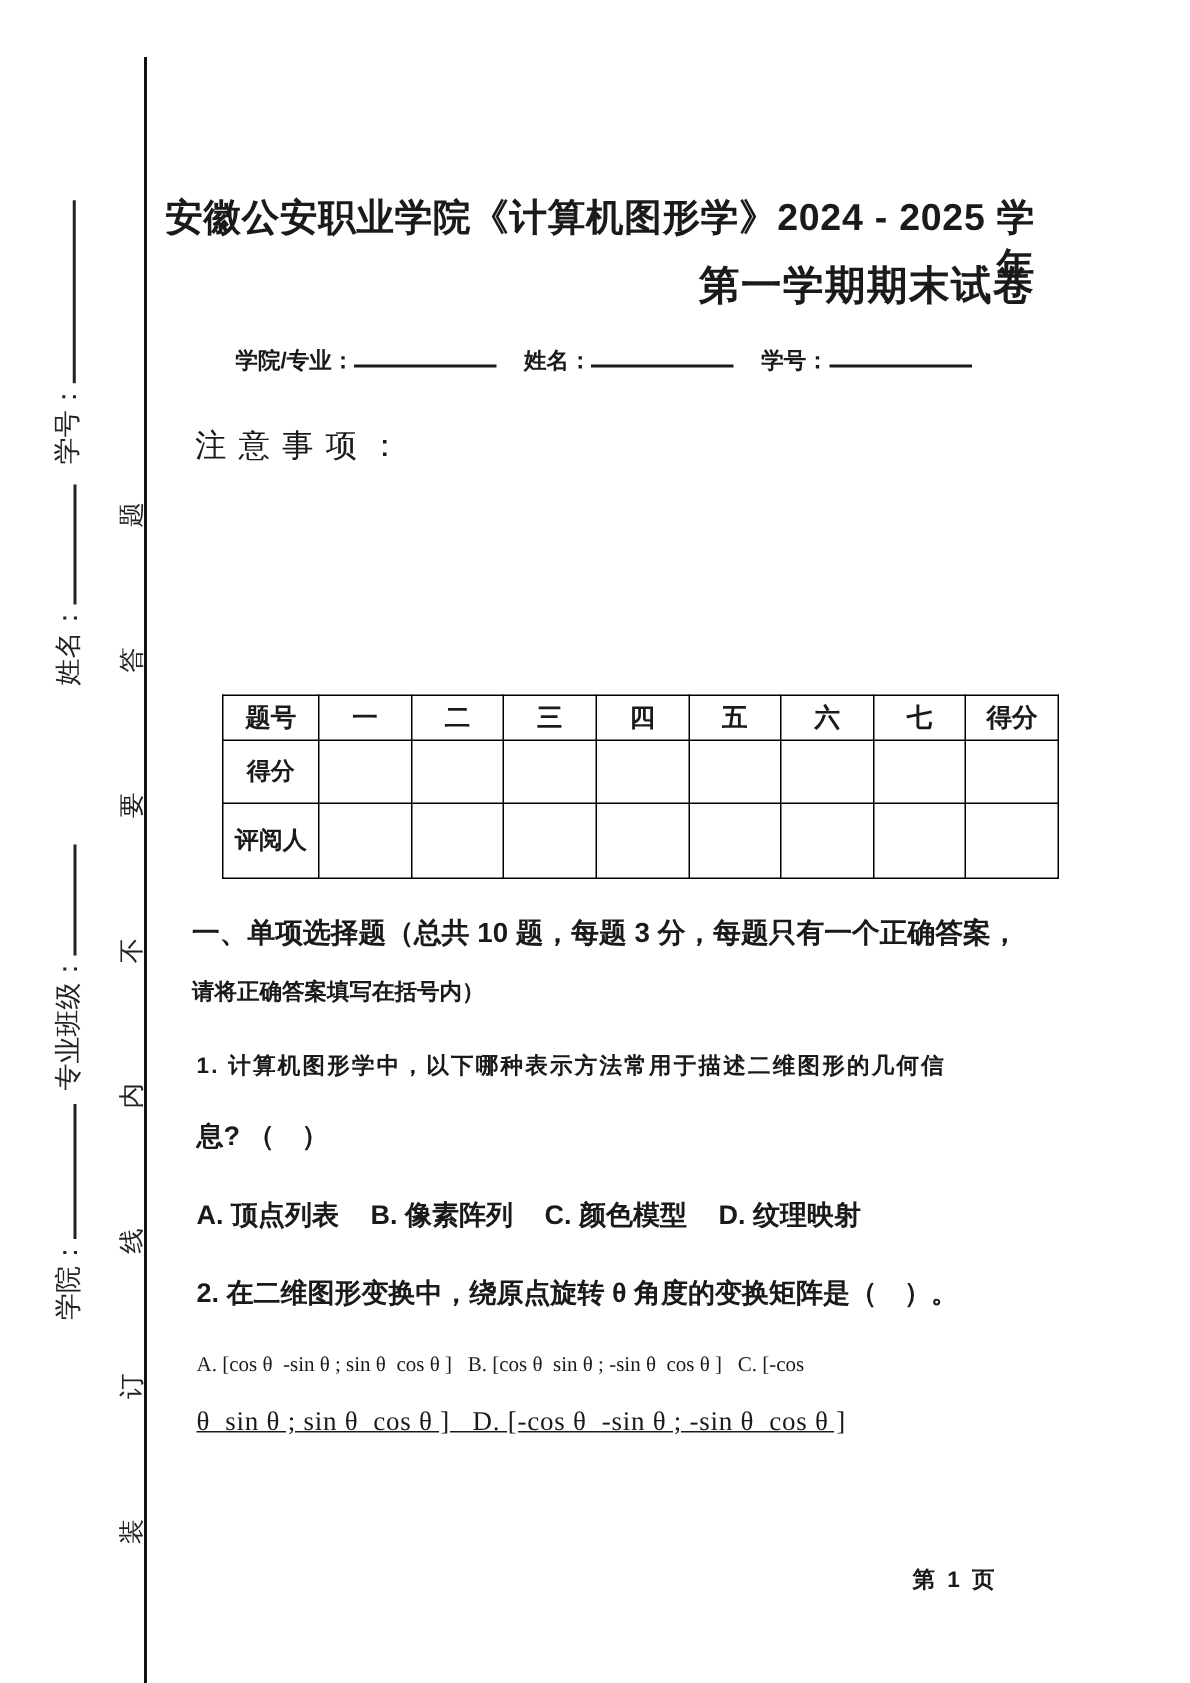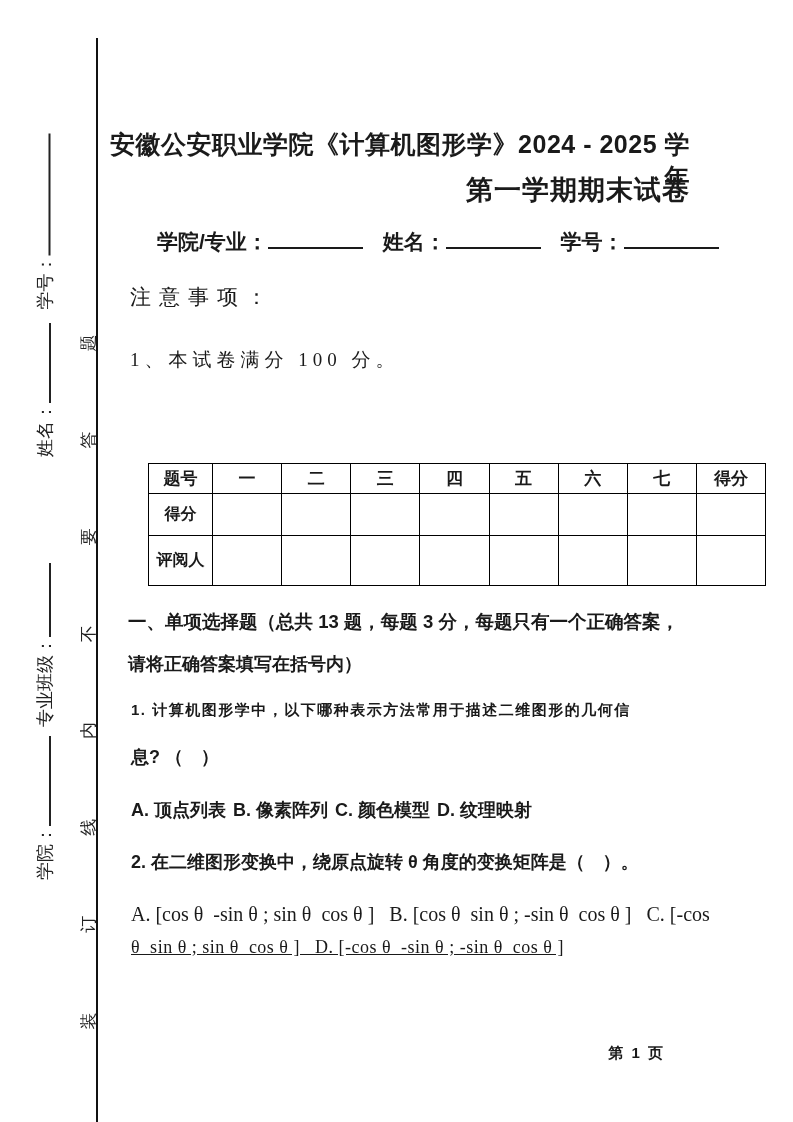--- a/index.html
+++ b/index.html
@@ -17,47 +17,47 @@
   .vfield{height:26px;line-height:26px;transform:rotate(-90deg);font-size:18px;color:#222;
           white-space:nowrap;}
   .vline{display:inline-block;height:15px;border-bottom:2px solid #222;vertical-align:baseline;}
   #vphrase{left:-259px;top:670px;width:695px;height:24px;line-height:24px;
            transform:rotate(-90deg);display:flex;justify-content:space-between;
            font-size:17px;color:#222;}
 
   
   #title1{left:110px;top:128px;width:580px;font-size:25px;letter-spacing:0.5px;}
   #title2{left:110px;top:172px;width:580px;font-size:27px;letter-spacing:1px;}
-  #info-line{left:157px;top:228px;font-size:21px;white-space:nowrap;}
+  #info-line{left:157px;top:228px;font-size:15px;white-space:nowrap;}
   .igroup{margin-right:14px;}
   .hline{display:inline-block;width:95px;height:15px;border-bottom:2px solid #1a1a1a;}
 
   
   #notice-h{left:130px;top:283px;font-size:21px;letter-spacing:8px;}
   #notice-1{left:130px;top:347px;font-size:19px;letter-spacing:5px;}
   #notice-2{left:130px;top:410px;font-size:19px;letter-spacing:5px;}
   .score-u{border-bottom:2px solid #1a1a1a;padding:0 9px;letter-spacing:2px;}
 
   
   #score-table{left:148px;top:463px;}
-  table{border-collapse:collapse;table-layout:fixed;width:618px;}
+  table{border-collapse:collapse;table-layout:fixed;width:558px;}
   td{border:1.5px solid #000;text-align:center;vertical-align:middle;padding:0;}
   tr.r1 td{height:29px;font-size:17px;}
   tr.r2 td{height:41px;}
   tr.r3 td{height:49px;}
   td.lbl{font-size:16px;}
 
   
   #sec-l1{left:128px;top:609px;font-size:18.5px;}
-  #sec-l2{left:128px;top:652px;font-size:18px;}
+  #sec-l2{left:128px;top:652px;font-size:15px;}
   #q1-l1{left:131px;top:701px;font-size:15px;letter-spacing:1.5px;}
   #q1-l2{left:131px;top:745px;font-size:18px;}
-  #q1-opts{left:131px;top:798px;font-size:18px;display:flex;gap:7px;}
+  #q1-opts{left:131px;top:798px;font-size:18px;display:flex;gap:21px;}
   #q2-l1{left:131px;top:850px;font-size:18px;}
-  #mx-l1{left:131px;top:903px;font-size:20px;}
+  #mx-l1{left:131px;top:903px;font-size:14px;}
   #mx-l2{left:131px;top:937px;font-size:18px;letter-spacing:0.5px;text-decoration:underline;}
 
   #footer{left:90px;top:1044px;width:575px;font-size:15px;letter-spacing:2px;}
 </style>
 </head>
 <body>
 
 <div id="page">
 
   <div id="binding-line" class="abs"></div>
@@ -89,21 +89,20 @@
   <div id="title1" class="abs sans b center">安徽公安职业学院《计算机图形学》2024 - 2025 学年</div>
   <div id="title2" class="abs sans b center">第一学期期末试卷</div>
 
   <div id="info-line" class="abs sans b">
     <span class="igroup"><span>学院/专业：</span><span class="hline"></span></span>
     <span class="igroup"><span>姓名：</span><span class="hline"></span></span>
     <span class="igroup"><span>学号：</span><span class="hline"></span></span>
   </div>
 
   <div id="notice-h" class="abs serif">注意事项：</div>
-  <div id="notice-1" class="abs serif pre">1、本试卷满分 100 分。</div>
 
   <div id="score-table" class="abs">
     <table class="sans">
       <colgroup>
         <col style="width:64px">
           <col>
           <col>
           <col>
           <col>
           <col>
@@ -142,21 +141,21 @@
         <td></td>
         <td></td>
         <td></td>
         <td></td>
         <td></td>
       </tr>
     </tbody>
       </table>
   </div>
 
-  <div id="sec-l1" class="abs sans b pre">一、单项选择题（总共 13 题，每题 3 分，每题只有一个正确答案，</div>
+  <div id="sec-l1" class="abs sans b pre">一、单项选择题（总共 10 题，每题 3 分，每题只有一个正确答案，</div>
   <div id="sec-l2" class="abs sans b pre">请将正确答案填写在括号内）</div>
 
   <div id="q1-l1" class="abs sans b pre">1. 计算机图形学中，以下哪种表示方法常用于描述二维图形的几何信</div>
   <div id="q1-l2" class="abs sans b pre">息? （　）</div>
   <div id="q1-opts" class="abs sans b">
     <span>A. 顶点列表</span>
     <span>B. 像素阵列</span>
     <span>C. 颜色模型</span>
     <span>D. 纹理映射</span>
   </div>

